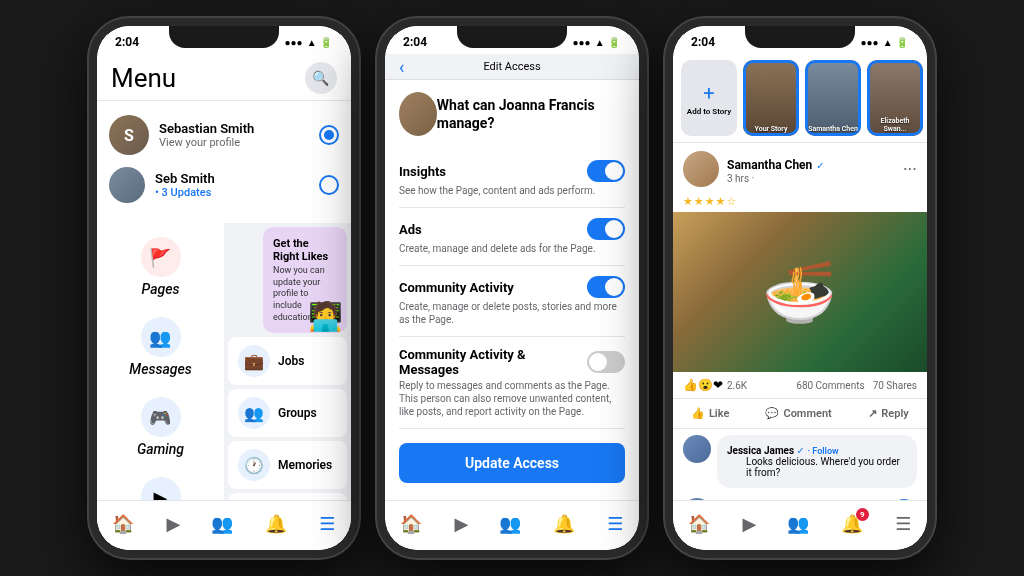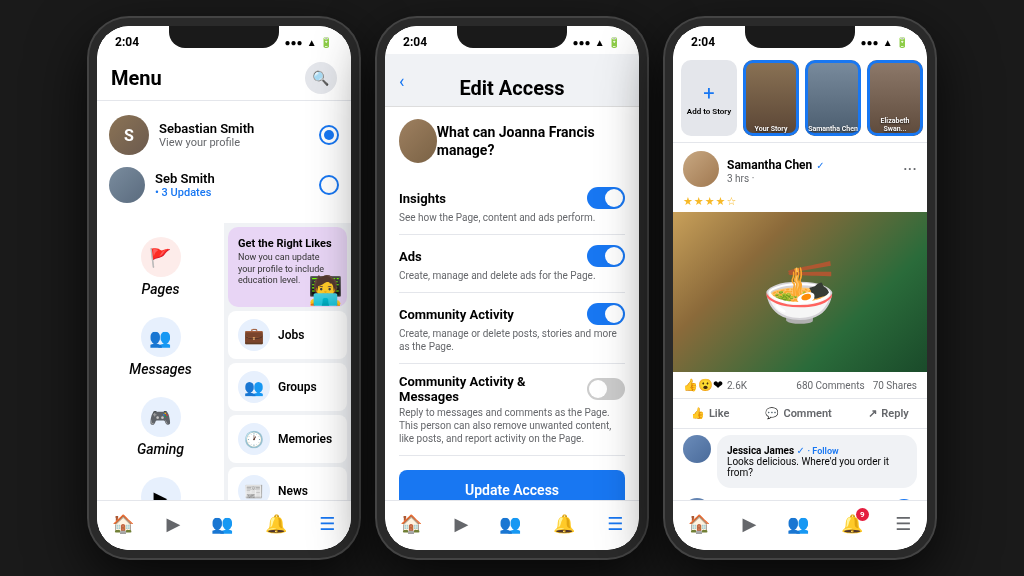--- a/index.html
+++ b/index.html
@@ -62,21 +62,21 @@
     .status-bar .time { font-size: 12px; font-weight: 700; }
     .status-icons { display: flex; gap: 4px; align-items: center; font-size: 10px; }
     .phone1-header {
       background: #fff;
       padding: 8px 14px 6px;
       display: flex;
       justify-content: space-between;
       align-items: center;
       border-bottom: 1px solid #e4e6eb;
     }
-    .phone1-header-title { font-size: 20px; font-weight: 700; color: #000; }
+    .phone1-header-title { font-size: 26px; font-weight: 400; color: #000; }
     .search-circle {
       width: 32px; height: 32px;
       background: #e4e6eb;
       border-radius: 50%;
       display: flex; align-items: center; justify-content: center;
       font-size: 14px;
     }
     .profile-section {
       background: #fff;
       padding: 8px 12px;
@@ -149,20 +149,21 @@
       font-size: 18px;
     }
     .menu-label { font-size: 14px; font-weight: 500; color: #050505; font-style: italic; }
     .promo-card {
       background: #e8d5f5;
       border-radius: 10px;
       padding: 10px;
       position: relative;
       overflow: hidden;
       min-height: 80px;
+      margin-left: 35px;
     }
     .promo-card .promo-title { font-size: 11px; font-weight: 700; color: #000; }
     .promo-card .promo-sub { font-size: 9px; color: #333; margin-top: 2px; line-height: 1.3; }
     .promo-figure {
       position: absolute;
       right: 4px;
       bottom: 0;
       font-size: 28px;
     }
     .side-menu-item {
@@ -198,21 +199,21 @@
     .phone2-header {
       background: #f0f2f5;
       display: flex;
       align-items: center;
       justify-content: center;
       padding: 6px 14px;
       position: relative;
       border-bottom: 1px solid #ddd;
     }
     .back-btn { position: absolute; left: 14px; font-size: 18px; color: #1877f2; }
-    .phone2-title { font-size: 20px; font-weight: 700; color: #000; margin-top: 16px; }
+    .phone2-title { font-size: 11px; font-weight: 400; color: #000; }
     .edit-access-content { padding: 12px 14px; overflow-y: auto; }
     .user-header { display: flex; align-items: center; margin-bottom: 14px; }
     .user-avatar {
       width: 44px; height: 44px;
       border-radius: 50%;
       background: linear-gradient(135deg, #9e8060, #7a6245);
     }
     .user-question { font-size: 14px; font-weight: 700; color: #000; line-height: 1.3; }
     .toggle-row {
       border-bottom: 1px solid #e4e6eb;
@@ -373,21 +374,21 @@
       background: linear-gradient(135deg, #6b8cba, #4a6b9a);
       flex-shrink: 0;
     }
     .comment-bubble {
       background: #f0f2f5;
       border-radius: 14px;
       padding: 10px 10px;
       font-size: 10px;
     }
     .comment-name { font-weight: 700; color: #000; }
-    .comment-text { color: #050505; }
+    .comment-text { color: #050505; margin-left: 19px; }
     .comment-input {
       display: flex;
       align-items: center;
       gap: 6px;
       padding: 4px 0;
     }
     .comment-input-box {
       background: #f0f2f5;
       border-radius: 18px;
       padding: 5px 10px;

